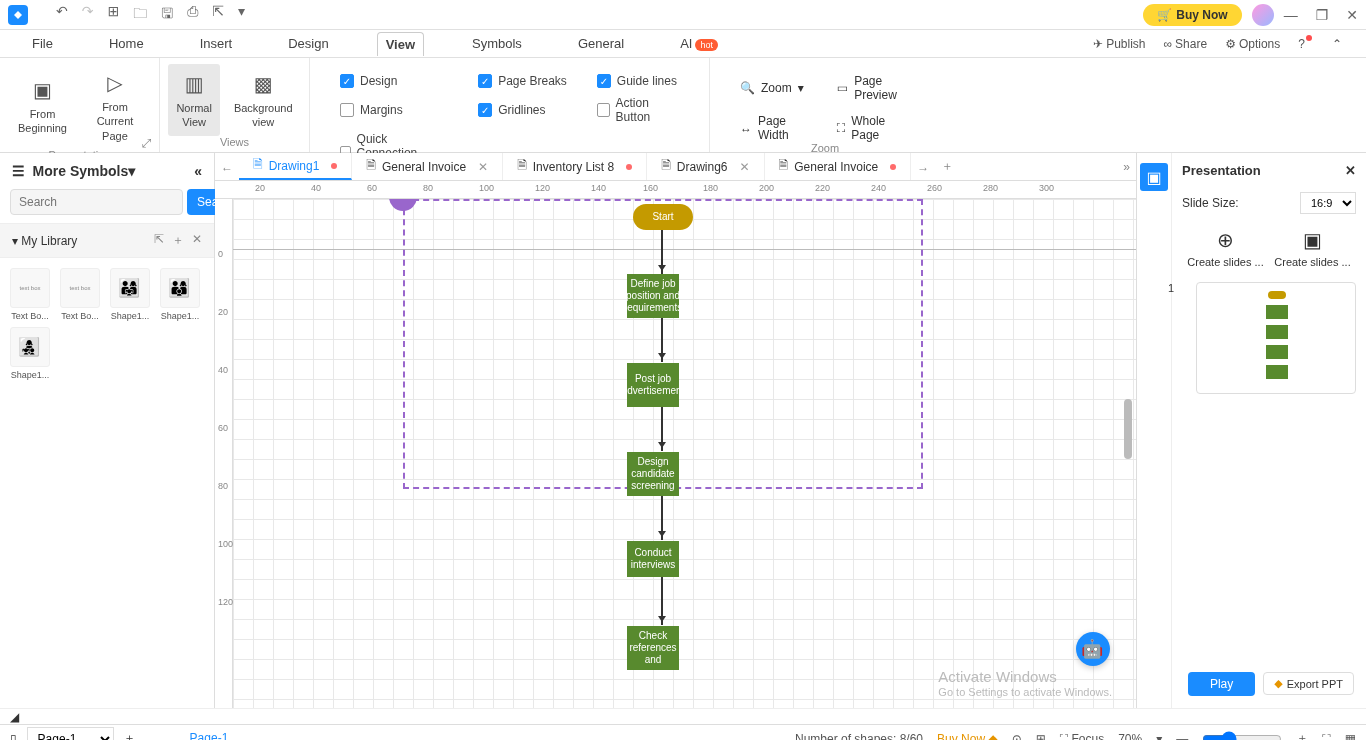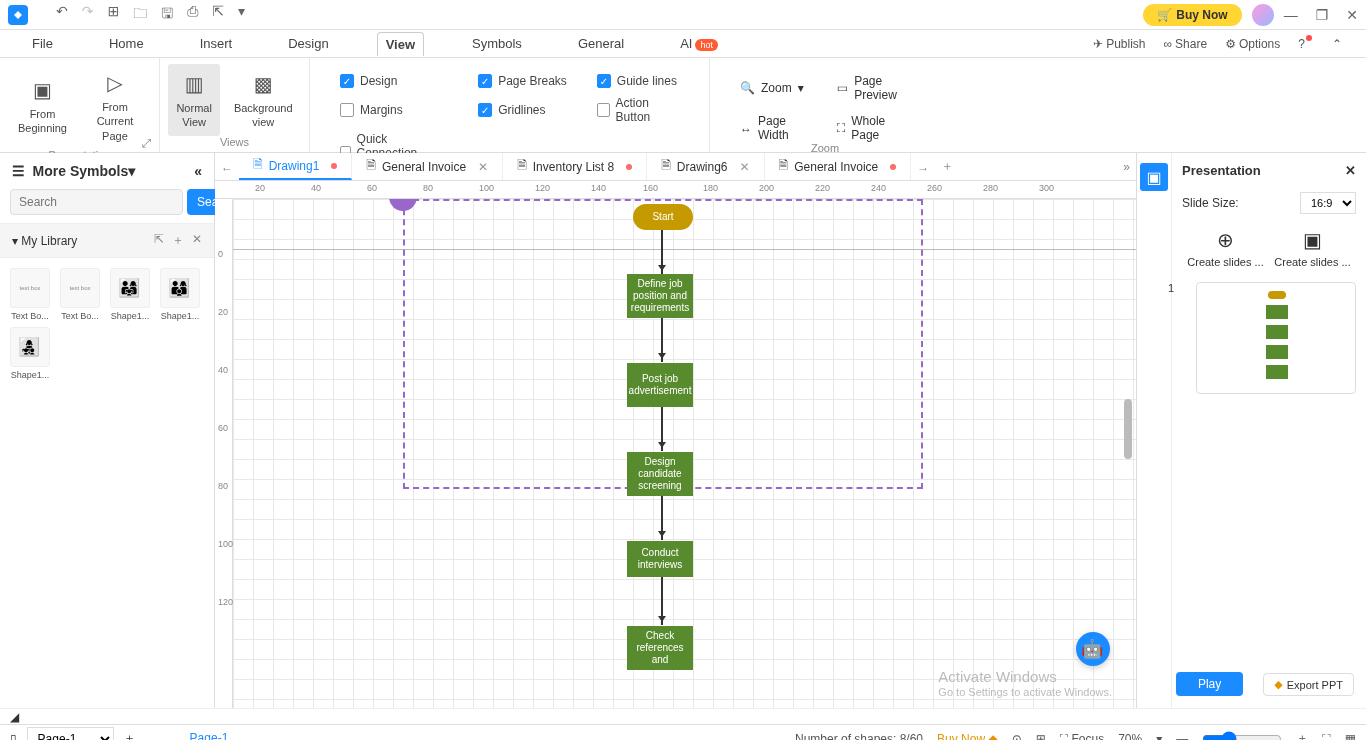--- a/index.html
+++ b/index.html
@@ -71,21 +71,21 @@
 .vruler { width: 18px; background: #fff; border-right: 1px solid #ddd; position: relative; font-size: 9px; color: #888; }
 .vruler .tick { position: absolute; left: 3px; }
 .canvas { flex: 1; background: #fff; position: relative; overflow: hidden;
   background-image: linear-gradient(#e8e8e8 1px, transparent 1px), linear-gradient(90deg, #e8e8e8 1px, transparent 1px);
   background-size: 20px 20px; }
 .page-edge { position: absolute; left: 0; right: 0; top: 50px; border-top: 1px solid #bbb; }
 .sel-box { position: absolute; border: 2px dashed #9966cc; left: 170px; top: 0; width: 520px; height: 290px; }
 .sel-handle { position: absolute; width: 28px; height: 14px; background: #9966cc; border-radius: 0 0 14px 14px; left: 156px; top: -2px; }
 .flow-node { position: absolute; color: #fff; font-size: 10px; text-align: center; display: flex; align-items: center; justify-content: center; line-height: 1.2; padding: 4px; }
 .node-start { background: #c49a00; border-radius: 16px; width: 60px; height: 26px; left: 400px; top: 5px; }
-.node-box { background: #588a2e; width: 66px; height: 44px; }
+.node-box { background: #588a2e; width: 52px; height: 44px; }
 .arrow { position: absolute; width: 2px; background: #333; left: 428px; }
 .arrow::after { content: ""; position: absolute; bottom: -1px; left: -3px; border: 4px solid transparent; border-top: 6px solid #333; }
 .scrollbar { position: absolute; right: 4px; top: 200px; width: 8px; height: 60px; background: #bbb; border-radius: 4px; }
 .help-fab { position: absolute; right: 26px; bottom: 42px; width: 34px; height: 34px; background: #1a8cff; border-radius: 50%; display: flex; align-items: center; justify-content: center; color: #fff; font-size: 18px; box-shadow: 0 2px 6px rgba(0,0,0,.2); cursor: pointer; }
 .watermark { position: absolute; right: 24px; bottom: 10px; color: #bbb; font-size: 15px; font-family: "Segoe UI Light"; pointer-events: none; }
 .watermark small { font-size: 11px; display: block; }
 
 
 .rightpanel { width: 230px; background: #fff; border-left: 1px solid #ddd; display: flex; }
 .vtab { width: 36px; border-right: 1px solid #eee; padding-top: 10px; display: flex; flex-direction: column; align-items: center; gap: 12px; }
@@ -365,21 +365,21 @@
       <div style="position:relative">
         <span class="slide-num">1</span>
         <div class="slide">
           <div class="mini-node" style="background:#c49a00;border-radius:6px;width:18px;height:8px;left:71px;top:8px"></div>
           <div class="mini-node" style="background:#588a2e;width:22px;height:14px;left:69px;top:22px"></div>
           <div class="mini-node" style="background:#588a2e;width:22px;height:14px;left:69px;top:42px"></div>
           <div class="mini-node" style="background:#588a2e;width:22px;height:14px;left:69px;top:62px"></div>
           <div class="mini-node" style="background:#588a2e;width:22px;height:14px;left:69px;top:82px"></div>
         </div>
       </div>
-      <div style="position:absolute;bottom:44px;right:12px;display:flex;gap:20px;align-items:flex-end">
+      <div style="position:absolute;bottom:44px;right:12px;display:flex;gap:8px;align-items:flex-start">
         <div class="playbtn">Play</div>
         <div class="exportppt">
             <span style="color:#e69500">◆</span>
             <span>Export PPT</span>
           </div>
       </div>
     </div>
   </div>
 </div>
 

